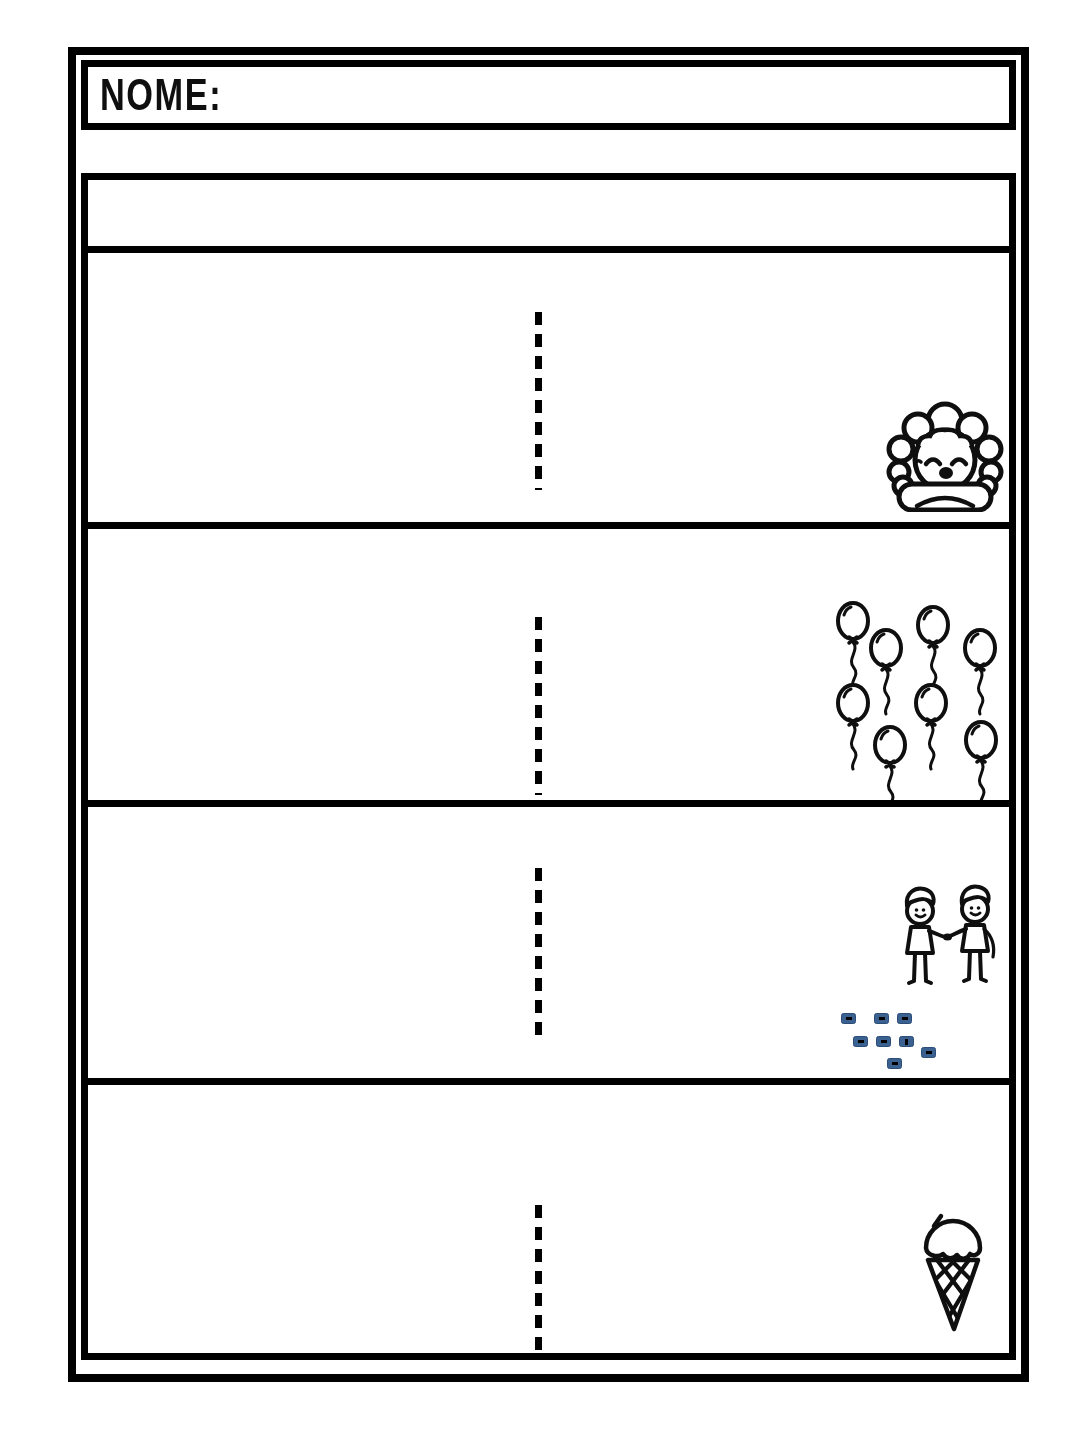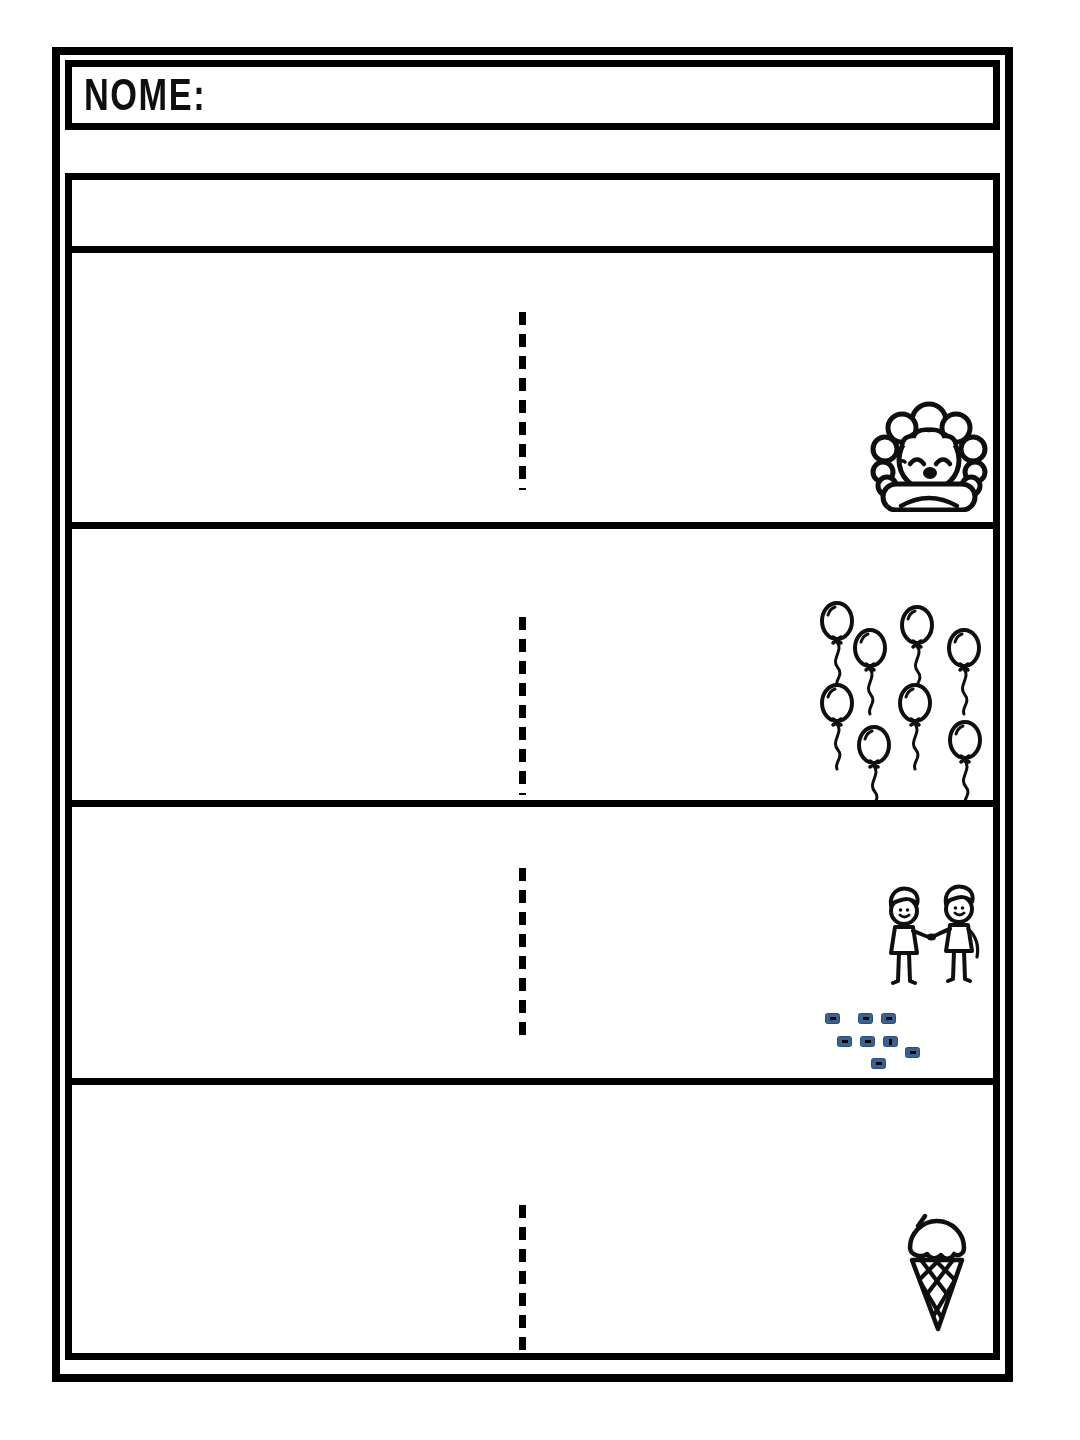--- a/index.html
+++ b/index.html
@@ -1,18 +1,18 @@
 <!DOCTYPE html>
 <html><head>
 <meta charset="utf-8">
 <style>
   html,body{margin:0;padding:0;background:#ffffff;}
   .page{position:relative;width:1080px;height:1440px;background:#ffffff;overflow:hidden;
         font-family:"Liberation Sans",sans-serif;color:#0f0f0f;}
-  .outer-frame{position:absolute;left:52px;top:47px;width:961px;height:1335px;
+  .outer-frame{position:absolute;left:68px;top:47px;width:961px;height:1335px;
         border:8px solid #000;box-sizing:border-box;background:#fff;}
   .name-box{position:absolute;left:5px;top:5px;width:935px;height:70px;border:7px solid #000;
         box-sizing:border-box;display:flex;align-items:center;padding-left:12px;background:#fff;}
   .name-label{font-size:44px;font-weight:600;letter-spacing:2px;transform:scaleX(.78);
         transform-origin:left center;white-space:nowrap;}
   .table{position:absolute;left:5px;top:118px;width:935px;height:1187px;border:7px solid #000;
         box-sizing:border-box;display:flex;flex-direction:column;background:#fff;}
   .row{position:relative;background:#fff;}
   .row + .row{border-top:7px solid #000;}
   .row-header{height:66px;}

